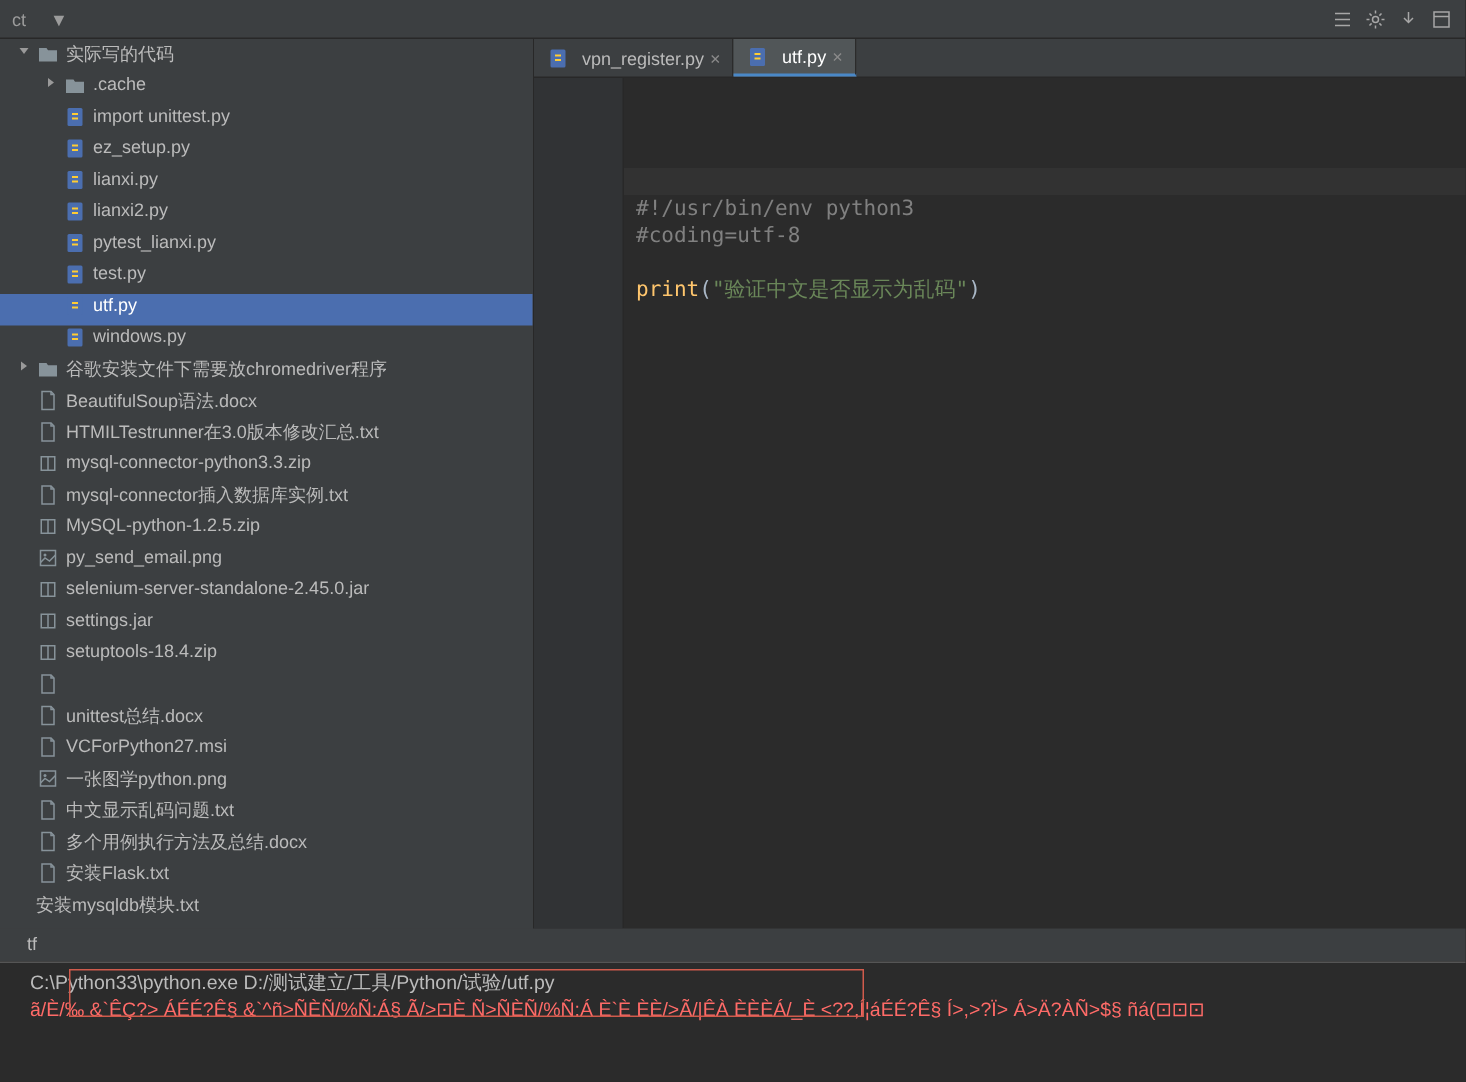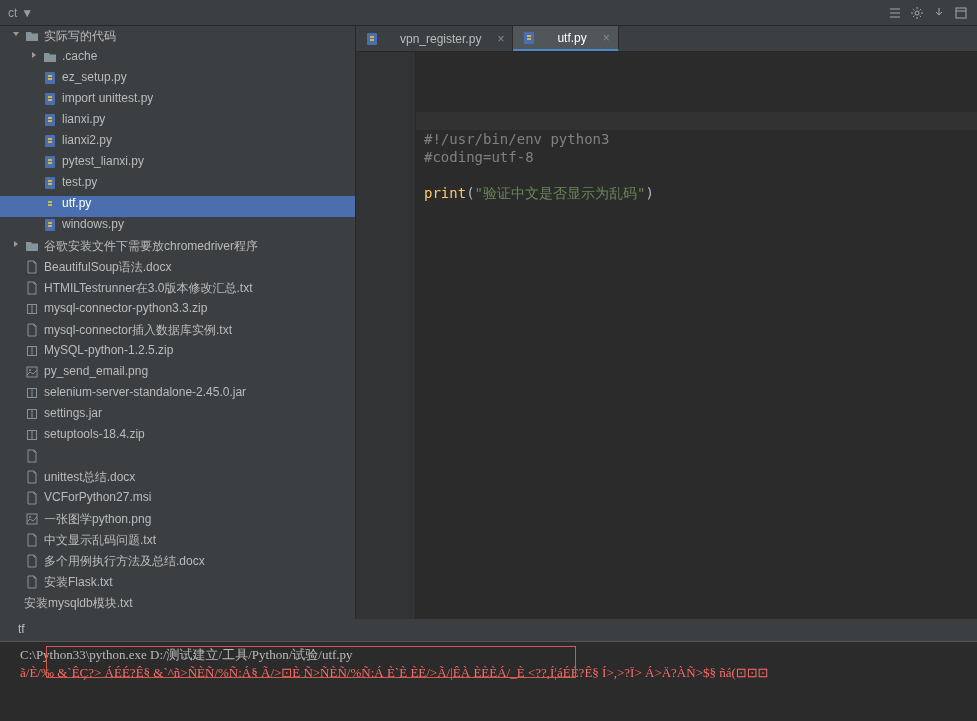--- a/index.html
+++ b/index.html
@@ -17,21 +17,21 @@
     .toolbar {
       height: 26px;
       background: #3c3f41;
       border-bottom: 1px solid #282828;
       display: flex;
       align-items: center;
       padding: 0 8px;
       color: #9c9c9c;
       gap: 6px;
     }
-    .tb-combo { display: inline-flex; align-items: center; gap:4px;}
+    .tb-combo { display: inline-flex; align-items: center; gap:16px;}
     .tb-spacer { flex: 1; }
     .tb-icon { width:16px; height:16px; display:inline-flex; align-items:center; justify-content:center; color:#a7a7a7;}
     .body {
       flex: 1;
       display: flex;
       min-height: 0;
     }
     
     .project {
       width: 356px;
@@ -73,21 +73,21 @@
     .tabs {
       height: 26px;
       background: #3c3f41;
       border-bottom: 1px solid #282828;
       display: flex;
       align-items: stretch;
     }
     .tab {
       display:flex; align-items:center;
       padding: 0 8px;
-      gap:16px;
+      gap:4px;
       color:#bbb;
       border-right: 1px solid #2b2b2b;
     }
     .tab.active { background: #515658; color:#fff; border-bottom:2px solid #4a88c7; }
     .tab .close { color:#8a8a8a; }
     .gutter-editor { flex:1; display:flex; }
     .gutter {
       width: 60px;
       background: #313335;
       border-right: 1px solid #282828;
@@ -112,21 +112,21 @@
       height: 18px;
       background: #323232;
       top: 60px;
     }
     
     .console-wrap {
       height: 80px;
       border-top: 1px solid #555;
       background: #2b2b2b;
       padding: 4px 8px 4px 20px;
-      font-family: Liberation Serif, serif;
+      font-family: Liberation Sans, sans-serif;
       font-size: 13px;
       line-height: 18px;
       overflow:hidden;
     }
     .console-title {
       height: 22px;
       color: #bbb;
       background:#3c3f41;
       padding:3px 18px;
     }
@@ -202,32 +202,32 @@
         </div>
         <div class="tree-row">
           <span class="indent" style="width: 24px;"></span>
           <span class="arrow"></span>
           <span class="icon">
             <svg width="14" height="14" viewBox="0 0 14 14">
               <rect x="2" y="1" width="10" height="12" rx="1" fill="#4b6eaf"></rect>
               <path d="M5 5h4M5 8h4" stroke="#fc3" stroke-width="1.3"></path>
             </svg>
           </span>
+          <span class="icon-label">import unittest.py</span>
+        </div>
+        <div class="tree-row">
+          <span class="indent" style="width: 24px;"></span>
+          <span class="arrow"></span>
+          <span class="icon">
+            <svg width="14" height="14" viewBox="0 0 14 14">
+              <rect x="2" y="1" width="10" height="12" rx="1" fill="#4b6eaf"></rect>
+              <path d="M5 5h4M5 8h4" stroke="#fc3" stroke-width="1.3"></path>
+            </svg>
+          </span>
           <span class="icon-label">ez_setup.py</span>
-        </div>
-        <div class="tree-row">
-          <span class="indent" style="width: 24px;"></span>
-          <span class="arrow"></span>
-          <span class="icon">
-            <svg width="14" height="14" viewBox="0 0 14 14">
-              <rect x="2" y="1" width="10" height="12" rx="1" fill="#4b6eaf"></rect>
-              <path d="M5 5h4M5 8h4" stroke="#fc3" stroke-width="1.3"></path>
-            </svg>
-          </span>
-          <span class="icon-label">import unittest.py</span>
         </div>
         <div class="tree-row">
           <span class="indent" style="width: 24px;"></span>
           <span class="arrow"></span>
           <span class="icon">
             <svg width="14" height="14" viewBox="0 0 14 14">
               <rect x="2" y="1" width="10" height="12" rx="1" fill="#4b6eaf"></rect>
               <path d="M5 5h4M5 8h4" stroke="#fc3" stroke-width="1.3"></path>
             </svg>
           </span>

